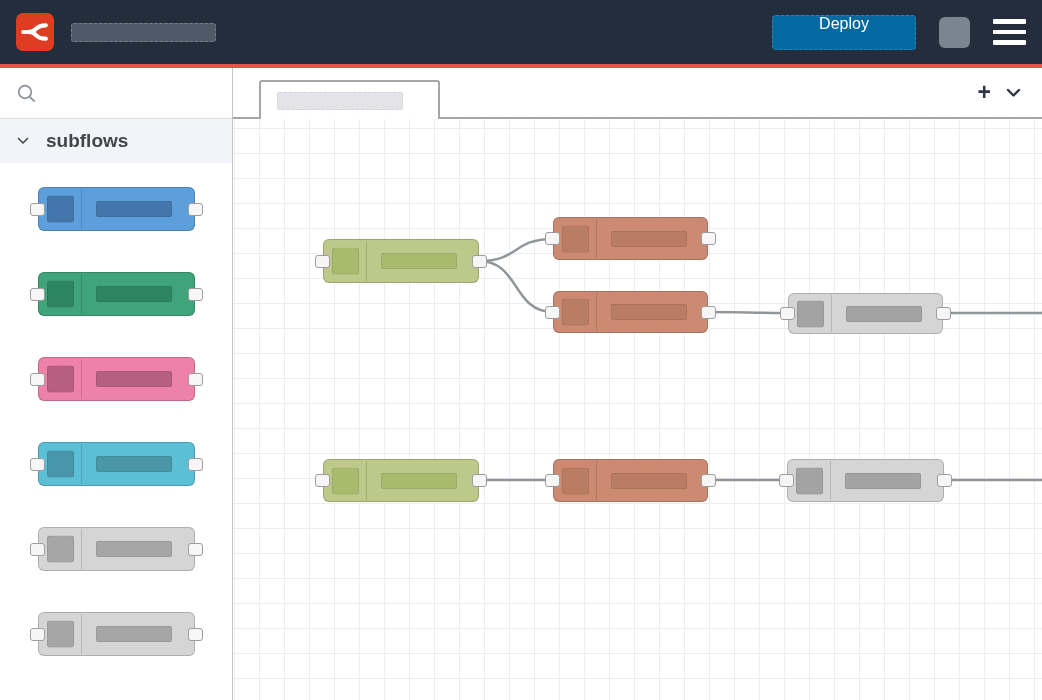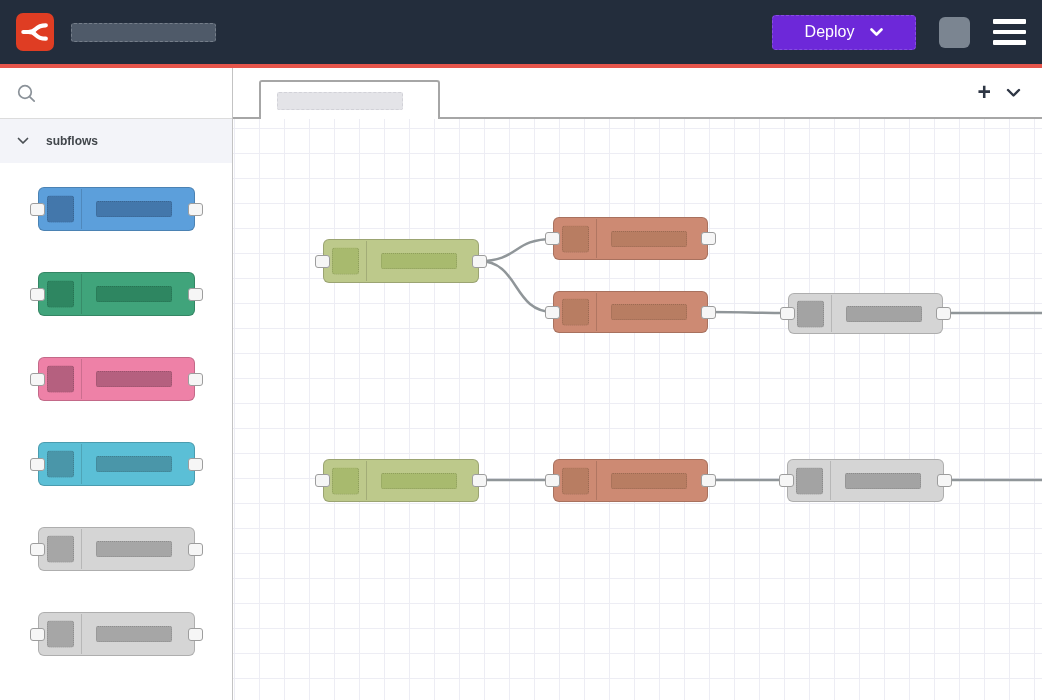--- a/index.html
+++ b/index.html
@@ -17,21 +17,21 @@
   .hamburger{display:flex;flex-direction:column;gap:6px;width:33px;cursor:pointer;background:none;border:none}
   .hamburger span{height:4.5px;background:#fff;border-radius:1px}
   .red-line{height:4px;flex:none}
 
   
   .main{flex:1;display:flex;min-height:0}
 
   
   .palette{width:233px;background:#fff;border-right:1px solid #c3c3c3;display:flex;flex-direction:column;flex:none}
   .search-row{height:51px;border-bottom:1px solid #dcdcdc;display:flex;align-items:center;padding:0 17px;flex:none}
-  .category{height:44px;display:flex;align-items:center;gap:17px;padding:0 17px;font-size:12px;font-weight:600;color:#41464b;cursor:pointer;flex:none}
+  .category{height:44px;display:flex;align-items:center;gap:17px;padding:0 17px;font-size:19px;font-weight:600;color:#41464b;cursor:pointer;flex:none}
   .palette-items{flex:1;padding:24px 0 0 38px;display:flex;flex-direction:column;align-items:flex-start;overflow:hidden}
   .palette-items .node{position:relative;width:157px;height:44px;margin-bottom:41px;flex:none}
 
   
   .node{border-radius:6px;border:1px solid rgba(0,0,0,.18);cursor:move}
   .node-icon{position:absolute;left:8px;top:50%;transform:translateY(-50%);width:27px;height:27px;border-radius:3px;border:1px dotted rgba(0,0,0,.15)}
   .node-divider{position:absolute;left:42px;top:1px;bottom:1px;width:1px;background:rgba(0,0,0,.14)}
   .node-label-ph{position:absolute;left:57px;top:50%;transform:translateY(-50%);width:76px;height:16px;border-radius:2px;border:1px dotted rgba(0,0,0,.15)}
   .port{position:absolute;width:15px;height:13px;background:#f6f6f6;border:1px solid #9d9d9d;border-radius:3px;top:50%;margin-top:-6.5px;cursor:crosshair}
   .port-left{left:-9px}
@@ -63,21 +63,21 @@
   <div class="header" style="background-color: rgb(35, 45, 60);">
     <div class="logo" style="background-color: rgb(223, 61, 35);">
       <svg width="30" height="30" viewBox="0 0 36 36">
         <path d="M4 18 L10 18 C 22 18, 16 10, 31 10" fill="none" stroke="#fff" stroke-width="5" stroke-linecap="round"></path>
         <path d="M10 18 C 22 18, 16 26, 31 26" fill="none" stroke="#fff" stroke-width="5" stroke-linecap="round"></path>
       </svg>
     </div>
     <div class="title-ph" style="background-color: rgb(79, 90, 105);"></div>
 
     <div class="header-right">
-      <div class="deploy" style="background-color: #6d28d9;">
+      <div class="deploy" style="background-color: #0369a1; flex-direction: column;">
         <span>Deploy</span>
         <svg width="13" height="9" viewBox="0 0 13 9">
           <polyline points="1.5,1.5 6.5,6.5 11.5,1.5" fill="none" stroke="#fff" stroke-width="2.6" stroke-linecap="round" stroke-linejoin="round"></polyline>
         </svg>
       </div>
       <div class="avatar" style="background-color: rgb(123, 133, 145);"></div>
       <button class="hamburger">
         <span></span>
           <span></span>
           <span></span>

